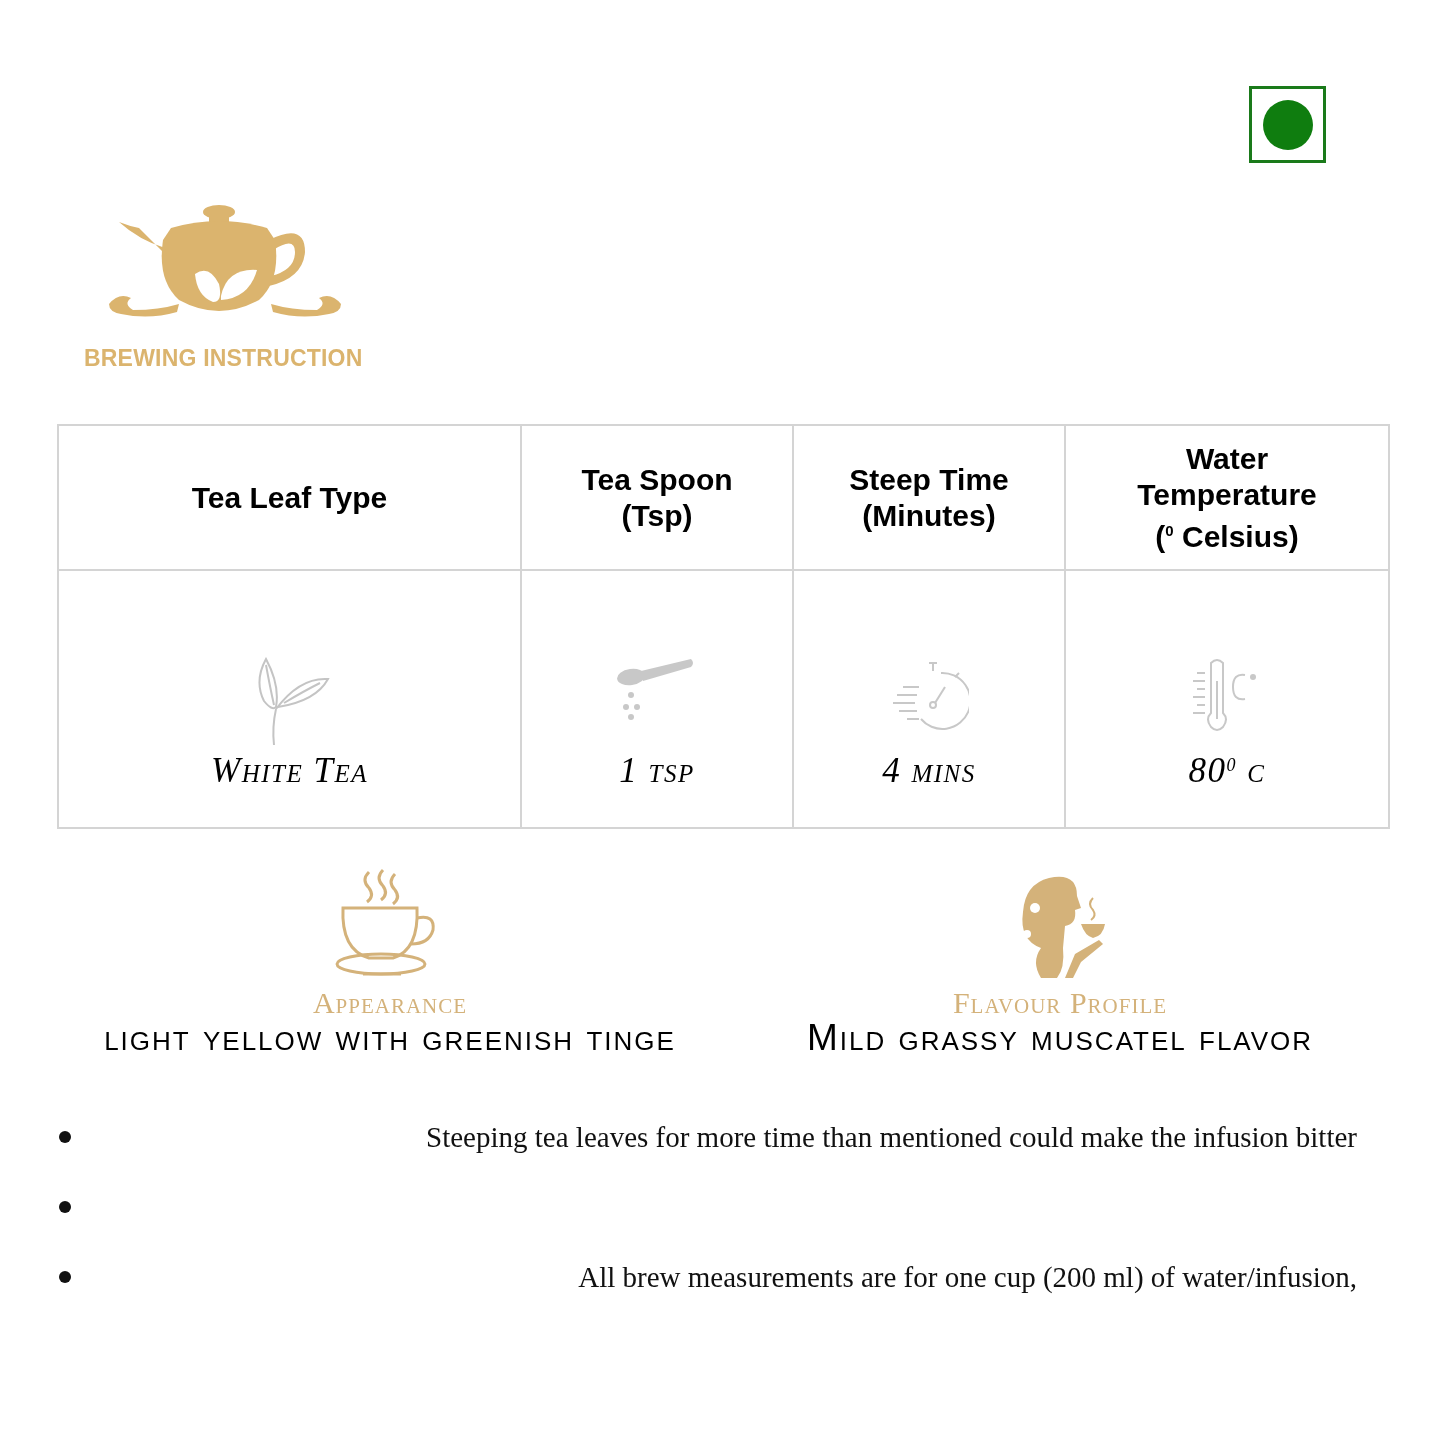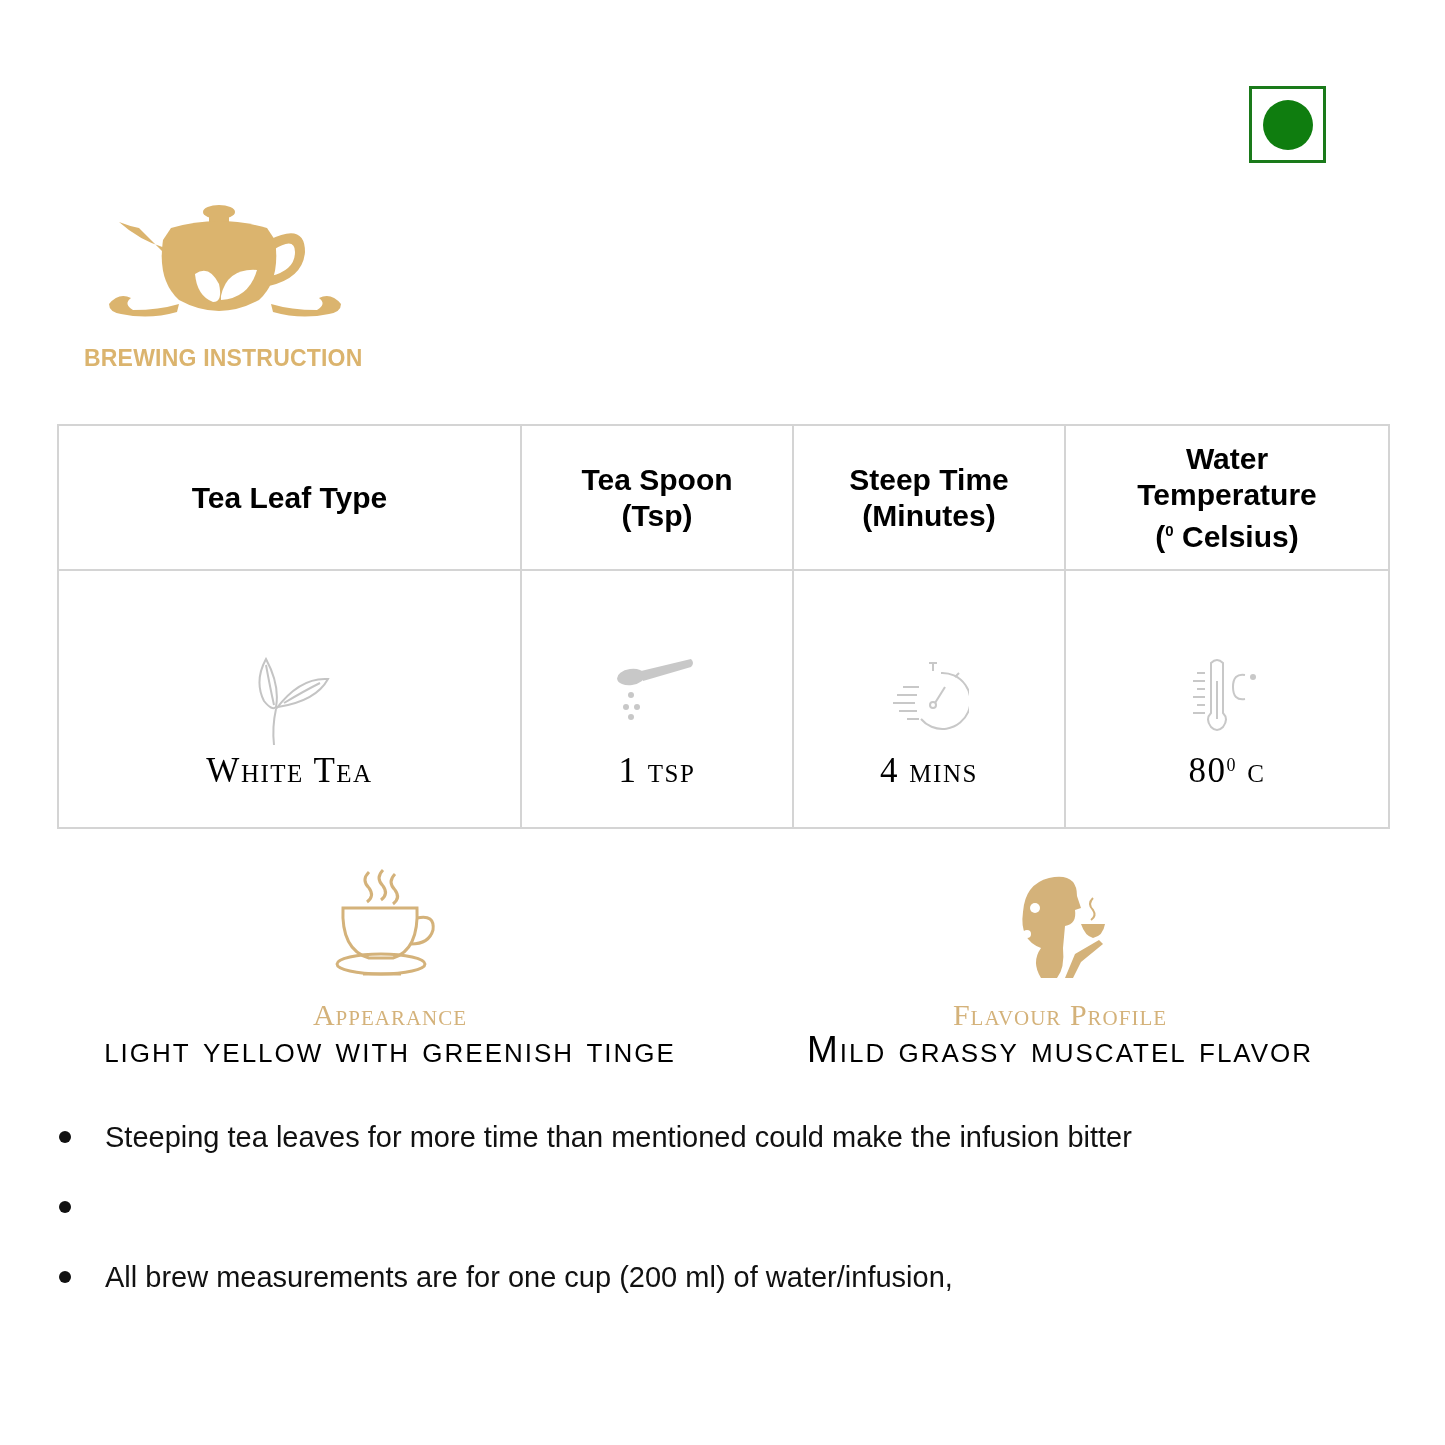--- a/index.html
+++ b/index.html
@@ -11,35 +11,35 @@
   .veg-dot { width: 50px; height: 50px; border-radius: 50%; background: #0f7d0f; }
 
   .brand { position: absolute; left: 84px; top: 200px; width: 290px; text-align: center; }
   .brand svg { display: block; margin: 0 auto; }
   .brand-title { position: absolute; left: 84px; top: 345px; font-weight: bold; font-size: 23px;
     color: #dbb46e; letter-spacing: 0.2px; white-space: nowrap; }
 
   table.brew { position: absolute; left: 57px; top: 424px; width: 1331px; border-collapse: collapse; table-layout: fixed; }
   table.brew td, table.brew th { border: 2px solid #d4d4d4; text-align: center; vertical-align: middle; }
   table.brew th { height: 145px; font-weight: bold; font-size: 30px; line-height: 36px; font-family: "Liberation Sans", sans-serif; }
-  table.brew td { height: 258px; padding-top: 50px; }
+  table.brew td { height: 258px; padding-top: 50px; font-style: italic; }
   .cell-icon { display: block; margin: 0 auto 4px auto; height: 90px; }
   .cell-val { font-family: "Liberation Serif", serif; font-size: 35px; letter-spacing: 1.5px; font-variant: small-caps; }
   .sup { font-size: 18px; vertical-align: super; position: relative; top: 2px; }
   .hsup { font-size: 15px; vertical-align: super; }
 
   .profile { position: absolute; text-align: center; }
   .profile svg { display: block; margin: 0 auto; }
   .profile-label { font-family: "Liberation Serif", serif; font-variant: small-caps; color: #d4b27a;
-    font-size: 30px; letter-spacing: 1px; line-height: 30px; margin-top: 20px; }
+    font-size: 30px; letter-spacing: 1px; line-height: 30px; margin-top: 8px; }
   .profile-value { font-family: Liberation Sans, sans-serif; font-variant: small-caps; font-size: 37px;
     letter-spacing: 2px; line-height: 40px; white-space: nowrap; }
 
   .notes { position: absolute; left: 57px; top: 1115px; width: 1300px; list-style: none;
-    font-family: Liberation Sans, sans-serif; font-size: 29px; color: #111; }
+    font-family: Liberation Serif, serif; font-size: 29px; color: #111; text-align: right; }
   .notes li { position: relative; padding-left: 48px; height: 70px; line-height: 44px; }
   .notes li .bullet { position: absolute; left: 2px; top: 16px; width: 12px; height: 12px; border-radius: 50%; background: #111; }
 </style>
 </head>
 <body>
 
 <div class="veg-mark">
   <div class="veg-dot"></div>
 </div>
 

